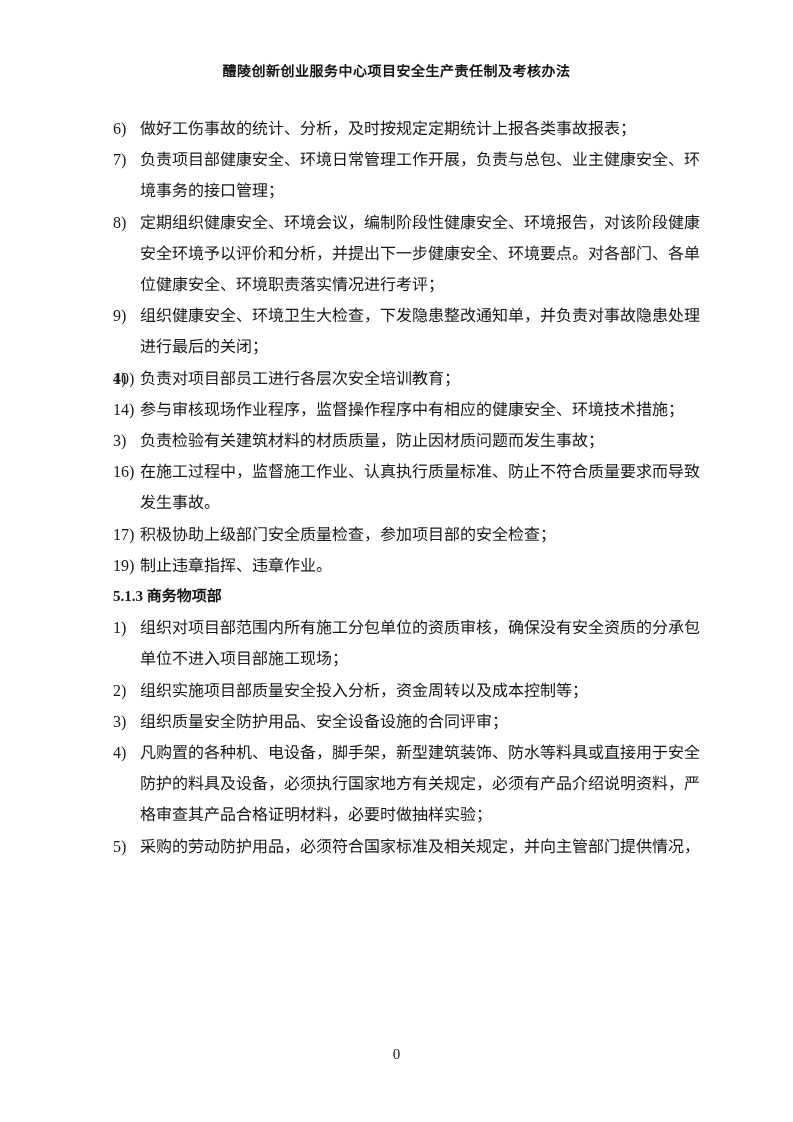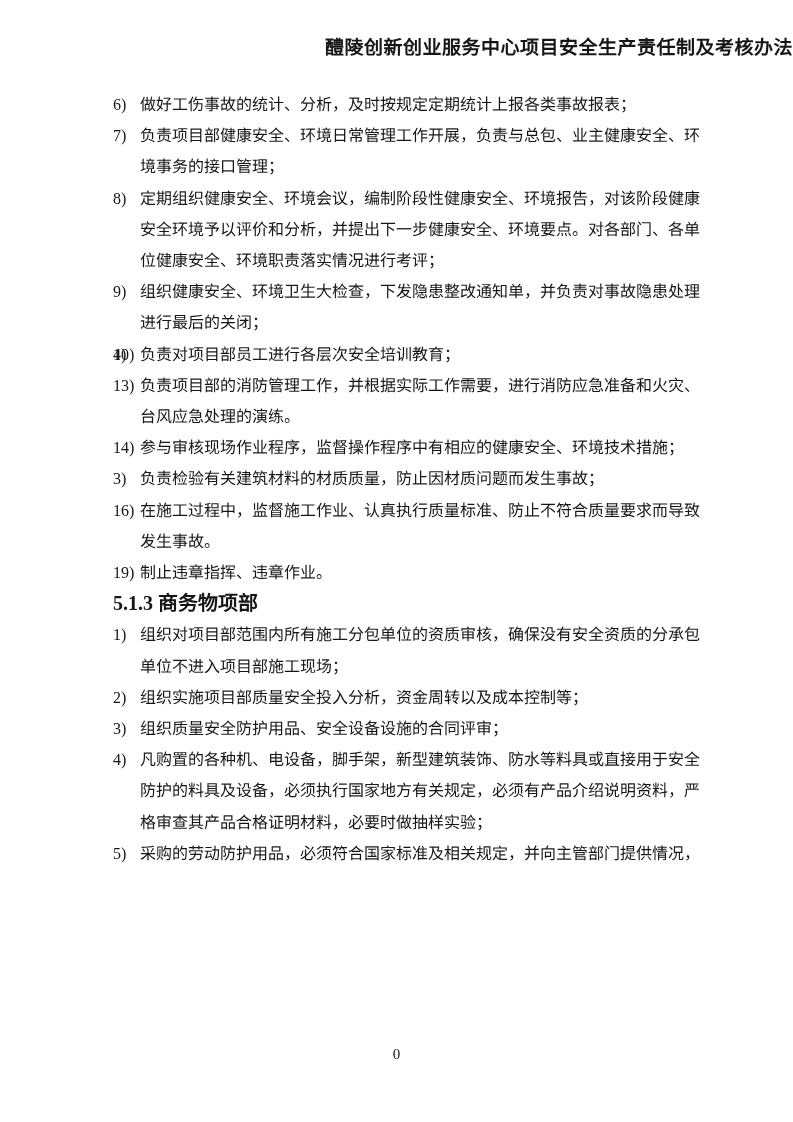--- a/index.html
+++ b/index.html
@@ -8,45 +8,45 @@
     width: 793px;
     height: 1122px;
     position: relative;
     background: #ffffff;
     color: #161616;
     font-family: "Liberation Serif", "DejaVu Serif", serif;
     font-size: 16px;
     overflow: hidden;
   }
   .doc-title {
-    margin-top: 32px;
+    margin-top: 56px;
     line-height: 31px;
-    text-align: right;
+    text-align: center;
     font-weight: bold;
-    font-size: 19px;
+    font-size: 14px;
     letter-spacing: 0.5px;
   }
   .doc-body {
     margin: 26px 93px 0 113px; 
   }
   .doc-item {
     position: relative;
     padding-left: 27px;       
     line-height: 31.2px;
     text-align: justify;
     text-justify: inter-character;
   }
   .doc-item .num {
     position: absolute;
     left: 0;
     top: 0;
     line-height: 31.2px;
   }
   .section-heading {
-    font-size: 20px;
+    font-size: 15px;
     font-weight: bold;
     line-height: 31.2px;
     text-align: left;
   }
   .page-number {
     position: absolute;
     top: 1044px;
     left: 0;
     width: 100%;
     text-align: center;
@@ -81,36 +81,36 @@
 
       <div class="doc-item">
         <span class="num">10)</span>
       </div>
 
       <div class="doc-item">
         <span class="num">4)</span><span class="txt">负责对项目部员工进行各层次安全培训教育；</span>
       </div>
 
 
-      <div class="doc-item">
-        <span class="num">13)</span><span class="txt">负责项目部的消防管理工作，并根据实际工作需要，进行消防应急准备和火灾、台风应急处理的演练。</span>
-      </div>
 
       <div class="doc-item">
         <span class="num">14)</span><span class="txt">参与审核现场作业程序，监督操作程序中有相应的健康安全、环境技术措施；</span>
       </div>
 
       <div class="doc-item">
         <span class="num">3)</span><span class="txt">负责检验有关建筑材料的材质质量，防止因材质问题而发生事故；</span>
       </div>
 
       <div class="doc-item">
         <span class="num">16)</span><span class="txt">在施工过程中，监督施工作业、认真执行质量标准、防止不符合质量要求而导致发生事故。</span>
       </div>
 
+      <div class="doc-item">
+        <span class="num">17)</span><span class="txt">积极协助上级部门安全质量检查，参加项目部的安全检查；</span>
+      </div>
 
       <div class="doc-item">
         <span class="num">19)</span><span class="txt">制止违章指挥、违章作业。</span>
       </div>
     </section>
 
   <h2 class="section-heading">5.1.3 商务物项部</h2>
 
   <section class="doc-list">
 

